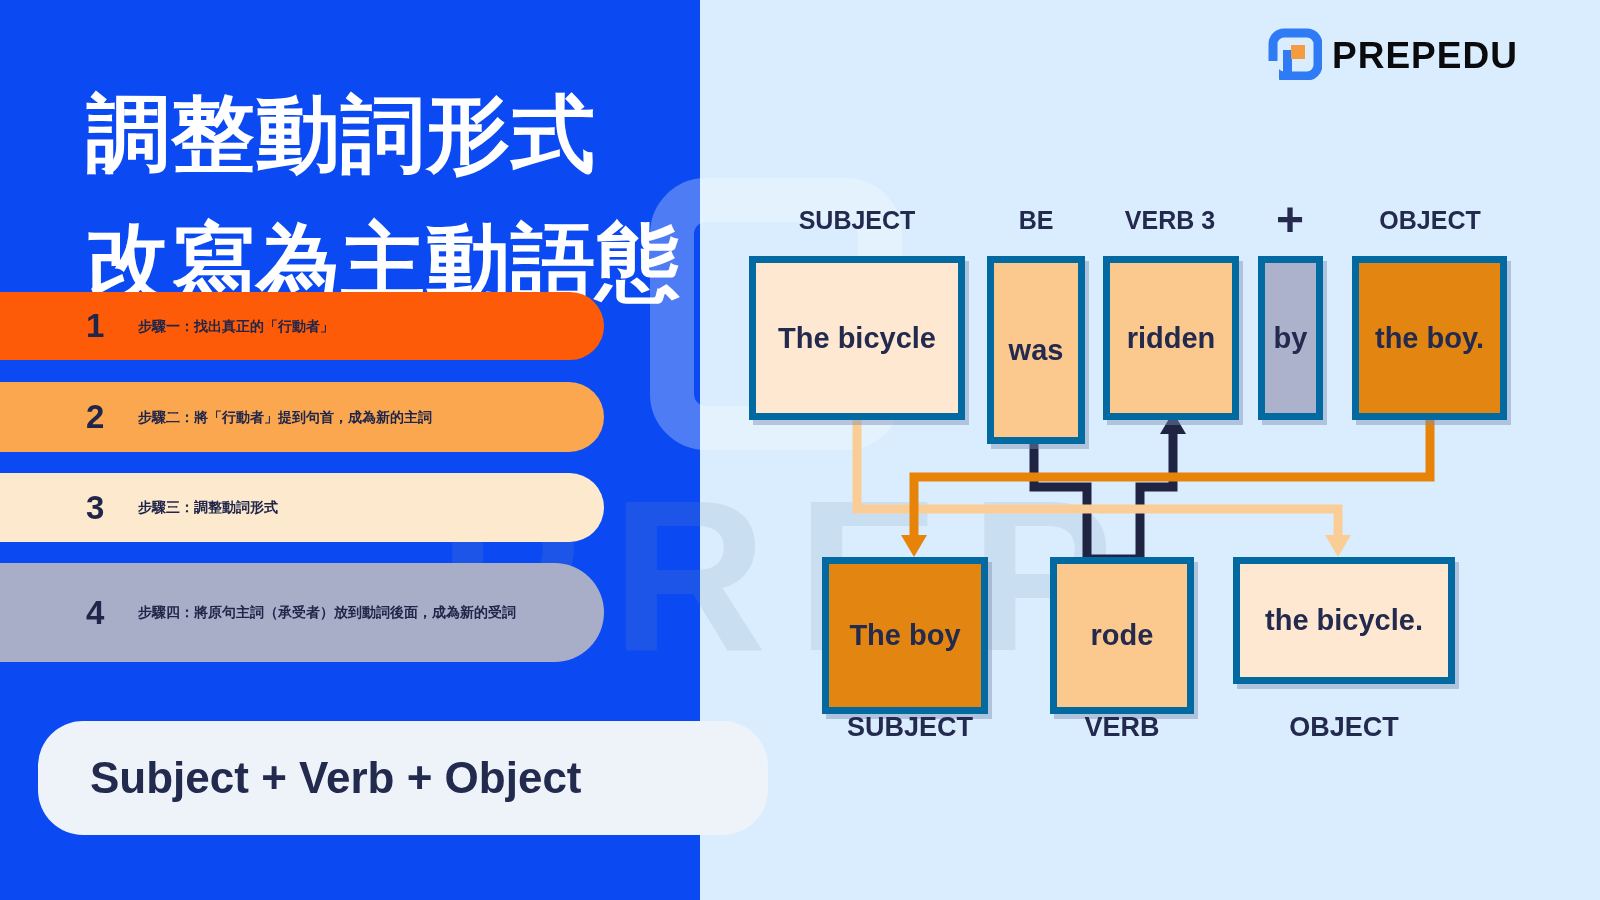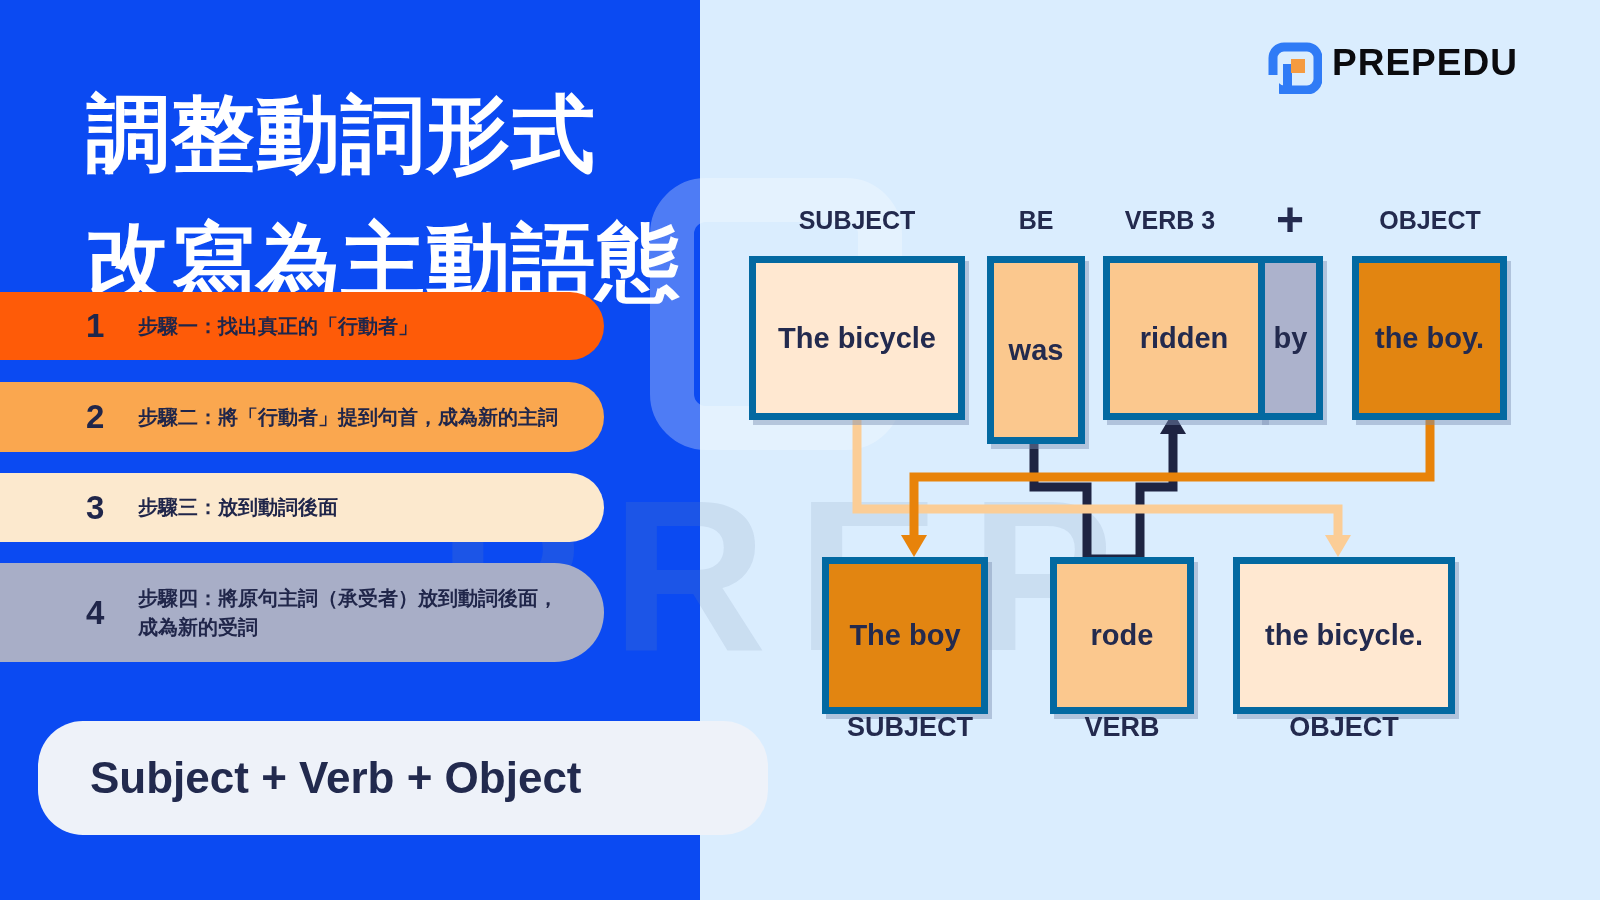--- a/index.html
+++ b/index.html
@@ -14,32 +14,32 @@
     border:44px solid rgba(255,255,255,0.28);border-radius:56px;box-sizing:border-box;}
   .ghost-text{position:absolute;left:438px;top:468px;font-size:215px;font-weight:800;
     letter-spacing:30px;color:rgba(120,140,175,0.16);line-height:1;white-space:nowrap;}
 
   .title{position:absolute;left:86px;top:70px;color:#FFFFFF;font-weight:800;
     font-size:84px;line-height:128px;letter-spacing:1px;white-space:nowrap;}
 
   .bar{position:absolute;left:0;width:604px;border-radius:0 999px 999px 0;
     display:flex;align-items:center;color:#20264A;}
   .bar .num{position:absolute;left:86px;font-size:33px;font-weight:800;}
-  .bar .txt{margin-left:138px;margin-right:42px;font-size:20px;font-weight:700;line-height:1.45;}
+  .bar .txt{margin-left:138px;margin-right:42px;font-size:14px;font-weight:700;line-height:1.45;}
   .bar1{top:292px;height:68px;background:#FE5B08;}
   .bar2{top:382px;height:70px;background:#FAA74F;}
   .bar3{top:473px;height:69px;background:#FCE9CE;}
   .bar4{top:563px;height:99px;background:#A8AEC7;}
 
   .formula-pill{position:absolute;left:38px;top:721px;width:730px;height:114px;
     background:#EEF2F9;border-radius:45px;display:flex;align-items:center;}
   .formula-pill .ftxt{margin-left:52px;font-size:44px;font-weight:800;color:#222A4E;}
 
   
-  .brand{position:absolute;left:1268px;top:42px;display:flex;align-items:flex-start;}
+  .brand{position:absolute;left:1268px;top:28px;display:flex;align-items:center;}
   .brand .bname{margin-left:10px;font-size:37px;font-weight:800;color:#0B0B0E;letter-spacing:1px;}
 
   
   .dbox{position:absolute;box-sizing:border-box;border:7px solid #0369a1;
     box-shadow:4px 5px 0 rgba(125,145,180,0.45);
     display:flex;align-items:center;justify-content:center;
     font-weight:700;font-size:29px;color:#232A4E;white-space:nowrap;}
   .fill-cream{background:#FFE8D1;}
   .fill-lorange{background:#FBC88E;}
   .fill-grayv{background:#ACB2CC;}
@@ -71,21 +71,21 @@
   <div class="bar bar1">
     <span class="num">1</span>
     <span class="txt">步驟一：找出真正的「行動者」</span>
   </div>
   <div class="bar bar2">
     <span class="num">2</span>
     <span class="txt">步驟二：將「行動者」提到句首，成為新的主詞</span>
   </div>
   <div class="bar bar3">
     <span class="num">3</span>
-    <span class="txt">步驟三：放到動詞後面</span>
+    <span class="txt">步驟三：調整動詞形式</span>
   </div>
   <div class="bar bar4">
     <span class="num">4</span>
     <span class="txt">步驟四：將原句主詞（承受者）放到動詞後面，成為新的受詞</span>
   </div>
 
   <div class="formula-pill">
     <span class="ftxt">Subject + Verb + Object</span>
   </div>
 
@@ -121,25 +121,25 @@
   </svg>
 
   <div class="toplabel" style="left:857px">SUBJECT</div>
   <div class="toplabel" style="left:1036px">BE</div>
   <div class="toplabel" style="left:1170px">VERB 3</div>
   <div class="toplabel plus" style="left:1290px">+</div>
   <div class="toplabel" style="left:1430px">OBJECT</div>
 
   <div class="dbox fill-cream" style="left:749px;top:256px;width:216px;height:164px">The bicycle</div>
   <div class="dbox fill-lorange" style="left:987px;top:256px;width:98px;height:188px">was</div>
-  <div class="dbox fill-lorange" style="left:1103px;top:256px;width:162px;height:164px">ridden</div>
+  <div class="dbox fill-lorange" style="left:1103px;top:256px;width:136px;height:164px">ridden</div>
   <div class="dbox fill-dorange" style="left:1352px;top:256px;width:155px;height:164px">the boy.</div>
   <div class="dbox fill-grayv" style="left:1258px;top:256px;width:65px;height:164px">by</div>
 
   <div class="dbox fill-dorange" style="left:822px;top:557px;width:166px;height:157px">The boy</div>
   <div class="dbox fill-lorange" style="left:1050px;top:557px;width:144px;height:157px">rode</div>
-  <div class="dbox fill-cream" style="left:1233px;top:557px;width:222px;height:157px">the bicycle.</div>
+  <div class="dbox fill-cream" style="left:1233px;top:557px;width:222px;height:127px">the bicycle.</div>
 
   <div class="botlabel" style="left:910px">SUBJECT</div>
   <div class="botlabel" style="left:1122px">VERB</div>
   <div class="botlabel" style="left:1344px">OBJECT</div>
 
 </div>
 
 </body></html>

